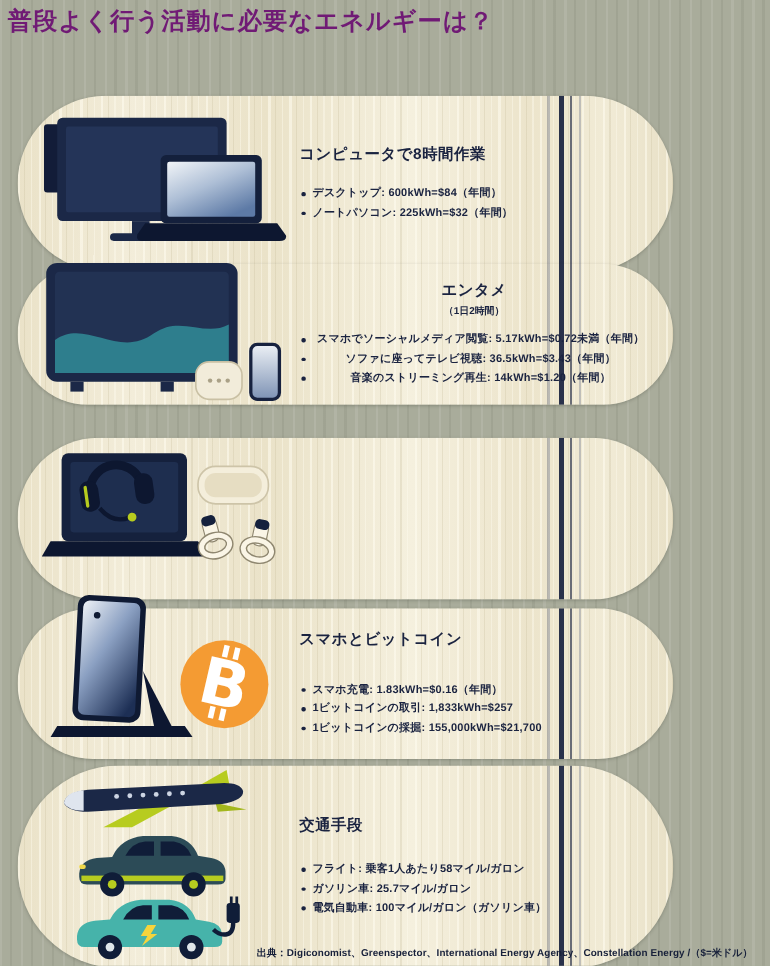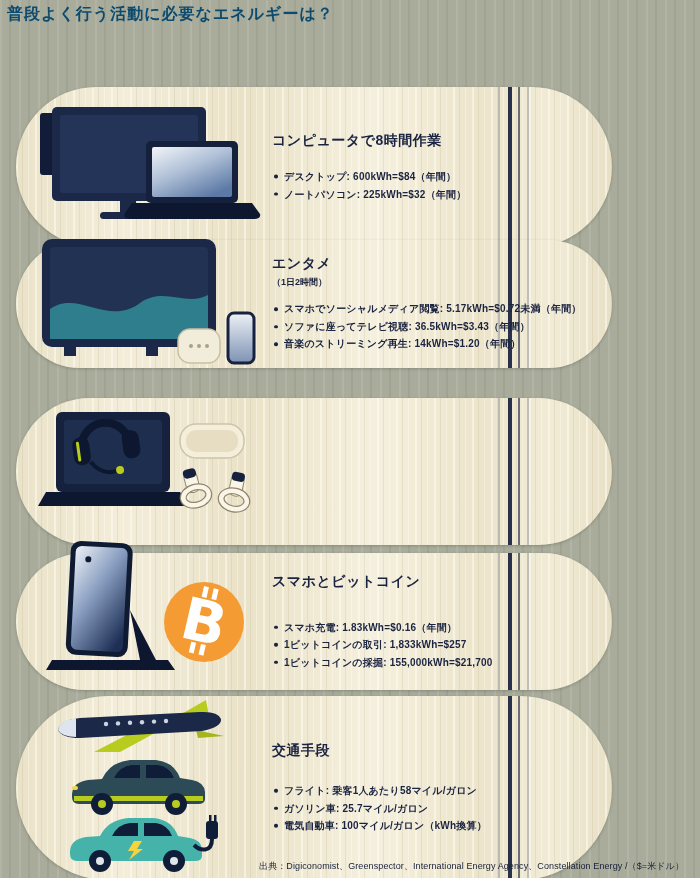--- a/index.html
+++ b/index.html
@@ -10,22 +10,22 @@
     font-family:"Liberation Sans", sans-serif;
     background:
       repeating-linear-gradient(90deg,
         rgba(255,255,255,0.10) 0 2px, rgba(0,0,0,0) 2px 9px,
         rgba(70,75,58,0.09) 9px 11px, rgba(0,0,0,0) 11px 19px),
       #a9ac9b;
   }
   .page-title {
     position:absolute; left:7px; top:4px;
     font-family:"DejaVu Serif","Liberation Serif",serif;
-    font-weight:bold; font-size:16px; letter-spacing:1px;
-    color:#0c4a6e;
+    font-weight:bold; font-size:22px; letter-spacing:1px;
+    color:#701a75;
   }
   .card {
     position:absolute; left:16px; width:596px;
     border-radius:999px;
     box-shadow:0 1px 3px rgba(40,45,30,0.25);
     background:
       linear-gradient(90deg,
         rgba(0,0,0,0) 0 80.8%,
         rgba(90,100,130,0.35) 80.8% 81.2%,
         rgba(0,0,0,0) 81.2% 82.6%,
@@ -37,21 +37,21 @@
         rgba(0,0,0,0) 86.0% 100%),
       repeating-linear-gradient(90deg,
         rgba(255,252,240,0.55) 0 2px, rgba(0,0,0,0) 2px 6px,
         rgba(196,186,152,0.28) 6px 7px, rgba(0,0,0,0) 7px 12px,
         rgba(255,252,240,0.40) 12px 13px, rgba(0,0,0,0) 13px 19px),
       linear-gradient(90deg,
         #eae2c8 0%, #f3edda 18%, #eae2c8 38%, #f5f0de 60%,
         #ece4cb 78%, #f1ebd6 90%, #e8e0c6 100%);
   }
   .c1 { top:87px;  height:160px; }
-  .c2 { top:240px; height:128px; }
+  .c2 { top:240px; height:128px;text-align:center; }
   .c3 { top:398px; height:147px; }
   .c4 { top:553px; height:137px; }
   .c5 { top:696px; height:184px; }
 
   .card-illus { position:absolute; left:12px; top:0; width:240px; height:100%; }
   .card-illus svg { position:absolute; left:0; top:50%; transform:translateY(-50%); }
   .c4 .card-illus svg { top:calc(50% - 8px); }
 
   .card-content {
     position:absolute; left:256px; right:22px; top:50%;
@@ -68,21 +68,21 @@
     position:relative; font-size:10px; font-weight:bold;
     line-height:1.75; padding-left:12px; letter-spacing:0.2px;
     white-space:nowrap;
   }
   .card-items li::before {
     content:""; position:absolute; left:2px; top:7px;
     width:3.5px; height:3.5px; border-radius:50%; background:#1a2340;
   }
   .page-footer {
     position:absolute; right:16px; bottom:5px;
-    font-size:9px; font-weight:normal; color:#17203a; letter-spacing:0.1px;
+    font-size:9px; font-weight:bold; color:#17203a; letter-spacing:0.1px;
   }
 </style>
 </head>
 <body>
 
 <h1 class="page-title">普段よく行う活動に必要なエネルギーは？</h1>
 
 <section class="card c1">
   <div class="card-illus">
     <svg width="236" height="136" viewBox="0 0 236 136">
@@ -257,18 +257,18 @@
         <rect x="186" y="122" width="2.5" height="7" fill="#101d38"></rect>
         <path d="M184 146 C 184 160 172 158 166 152" fill="none" stroke="#101d38" stroke-width="4"></path>
       </g>
     </svg>
   </div>
   <div class="card-content">
     <h2 class="card-heading">交通手段</h2>
     <ul class="card-items">
       <li>フライト: 乗客1人あたり58マイル/ガロン</li>
       <li>ガソリン車: 25.7マイル/ガロン</li>
-      <li>電気自動車: 100マイル/ガロン（kWh換算）</li>
+      <li>電気自動車: 100マイル/ガロン（ガソリン車）</li>
     </ul>
   </div>
 </section>
 
 <footer class="page-footer">出典：Digiconomist、Greenspector、International Energy Agency、Constellation Energy /（$=米ドル）</footer>
 
 </body></html>

